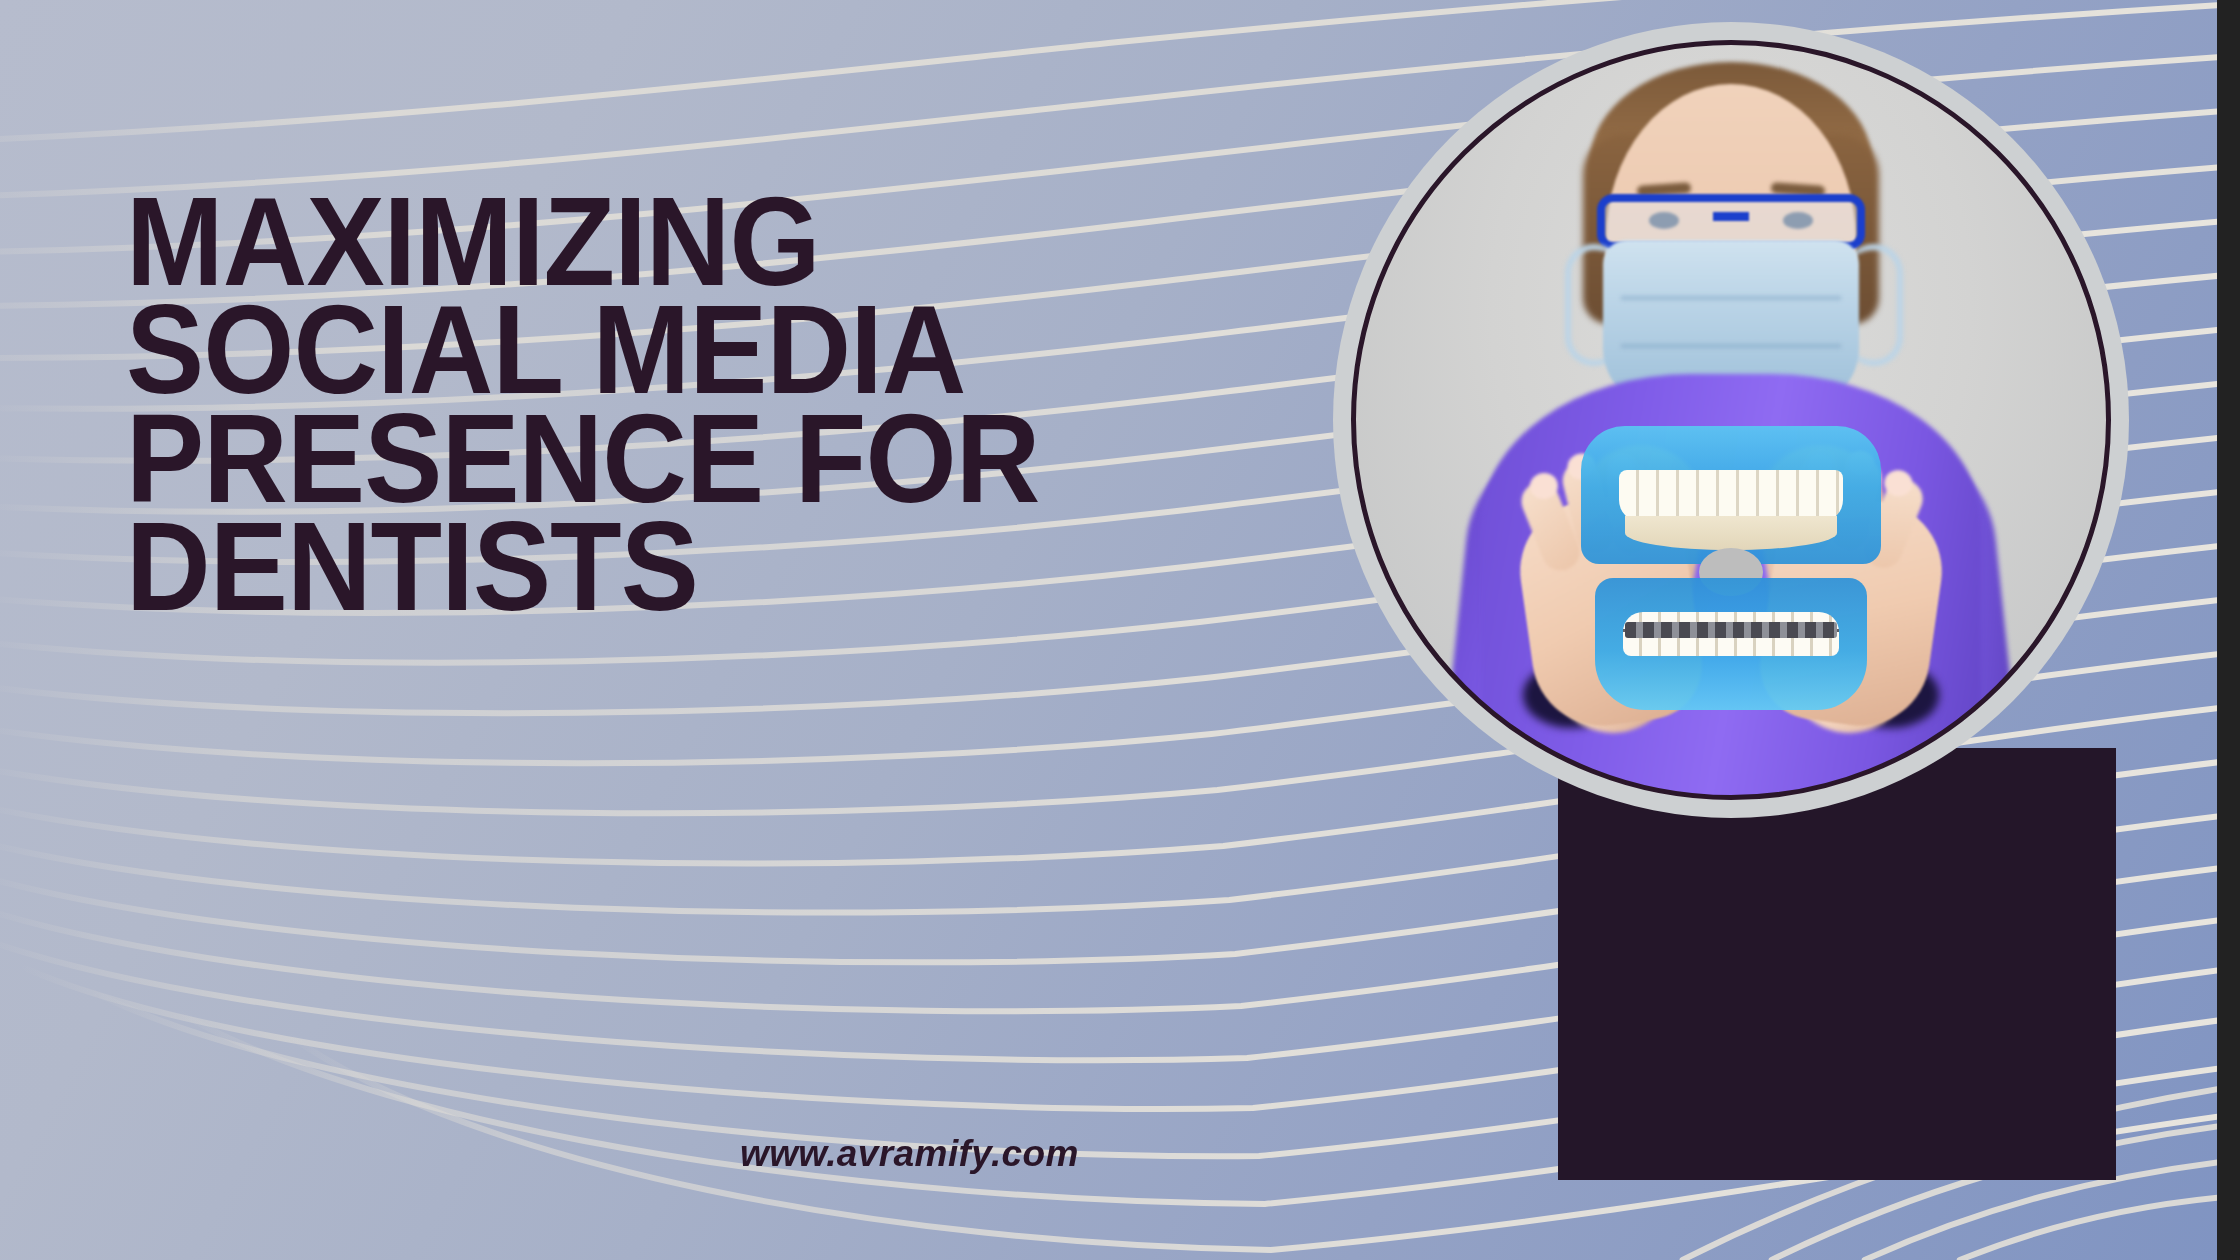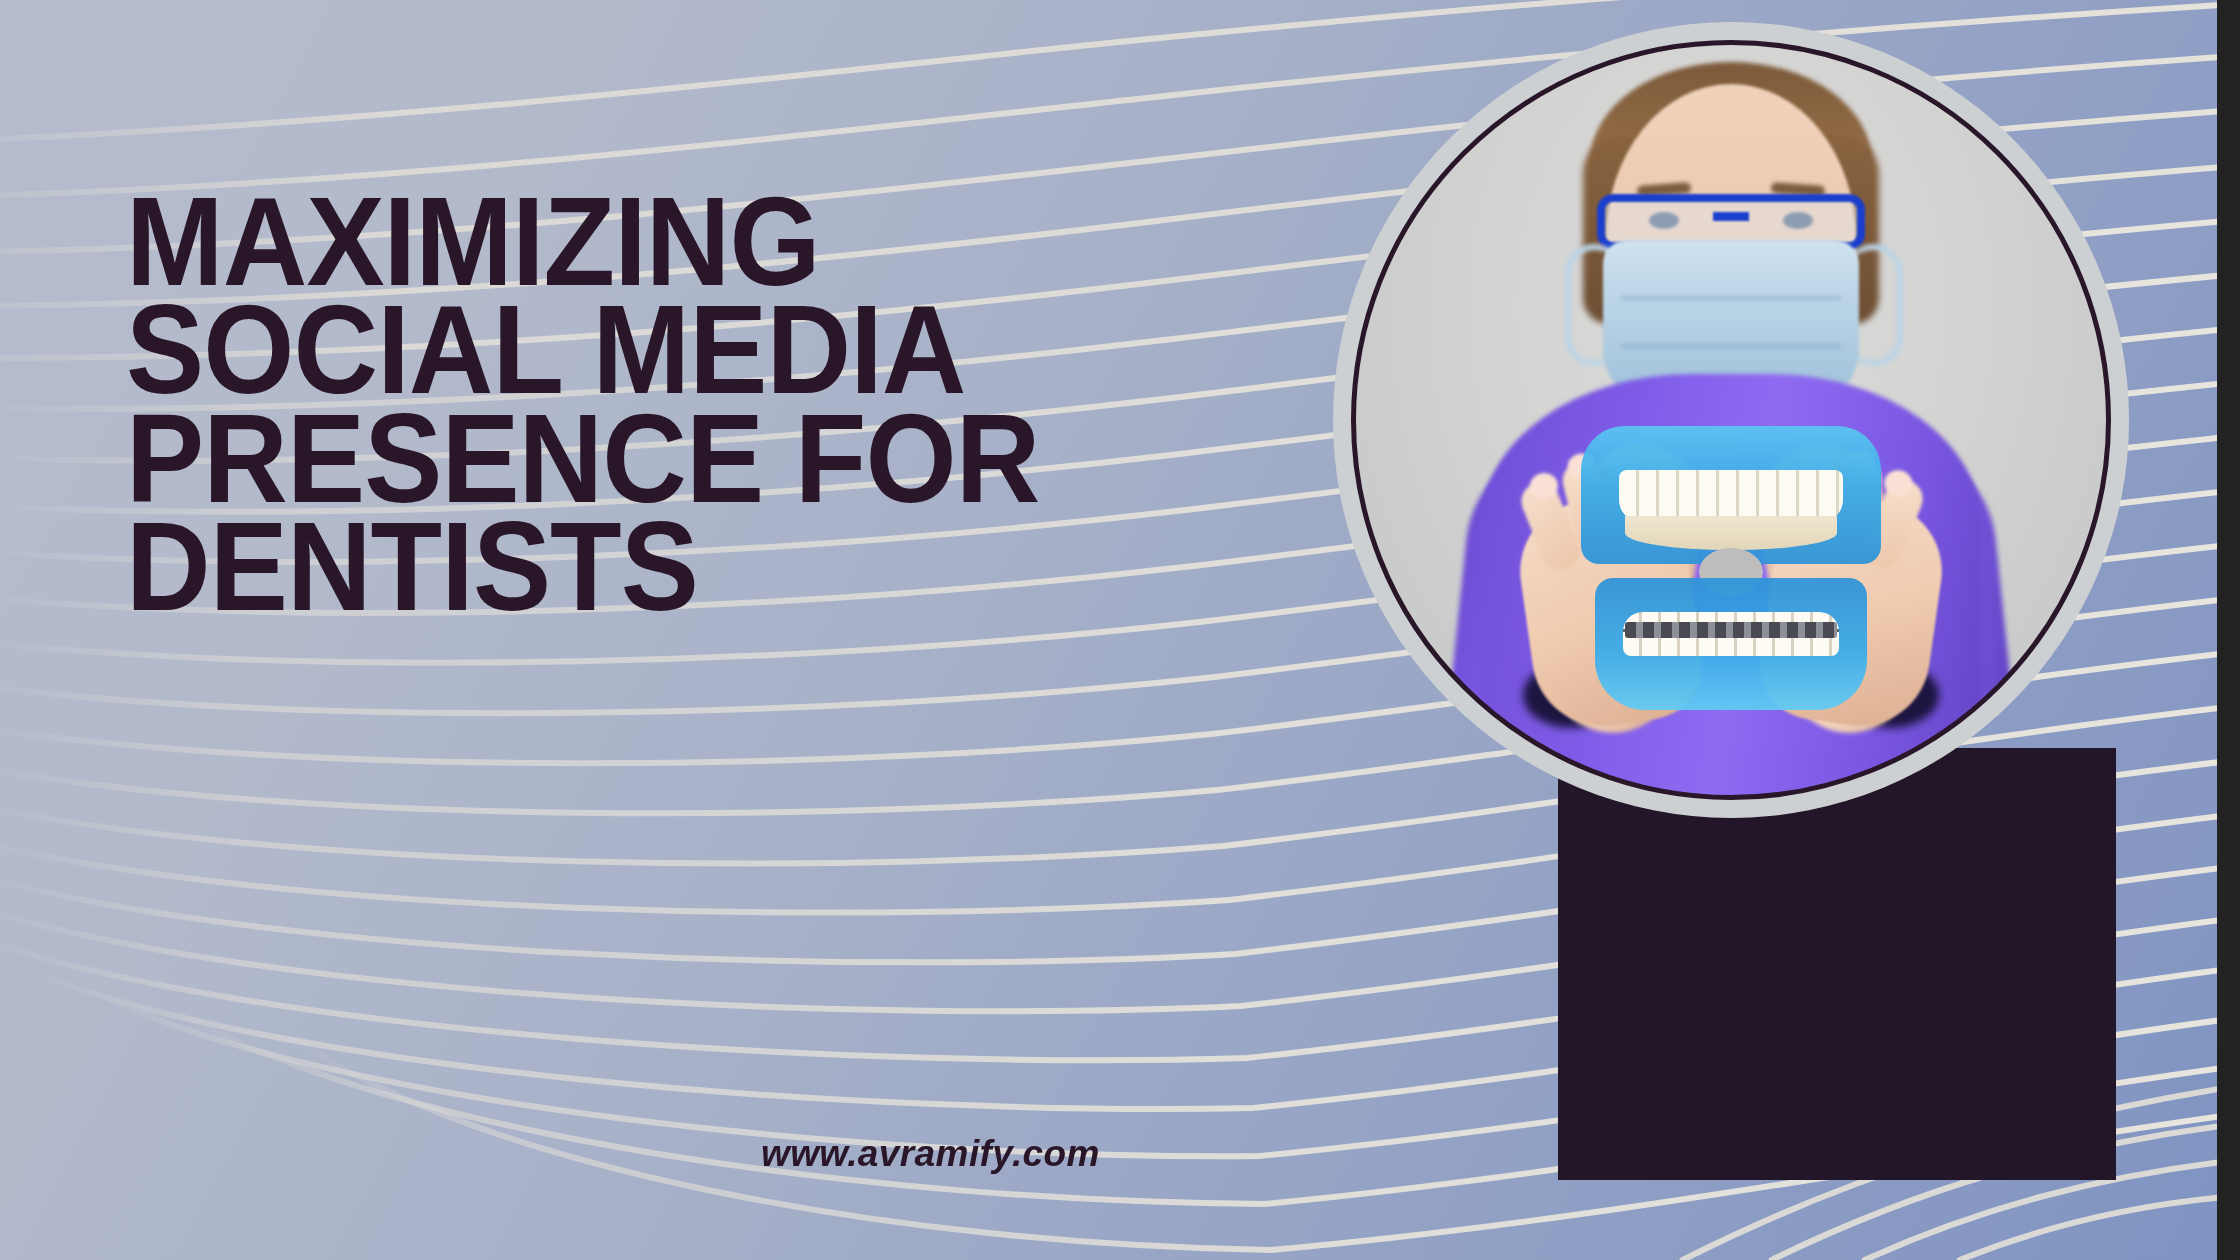--- a/index.html
+++ b/index.html
@@ -70,21 +70,20 @@
   .site-url {
     position: absolute;
     left: 740px;
     top: 1133px;
     font-family: "Liberation Sans", sans-serif;
     font-weight: 700;
     font-style: italic;
     font-size: 37px;
     letter-spacing: 0.4px;
     color: #2a1629;
-    margin-left: 21px;
   }
 
   
   .accent-square {
     position: absolute;
     left: 1558px;
     top: 748px;
     width: 558px;
     height: 432px;
     background: #241629;

